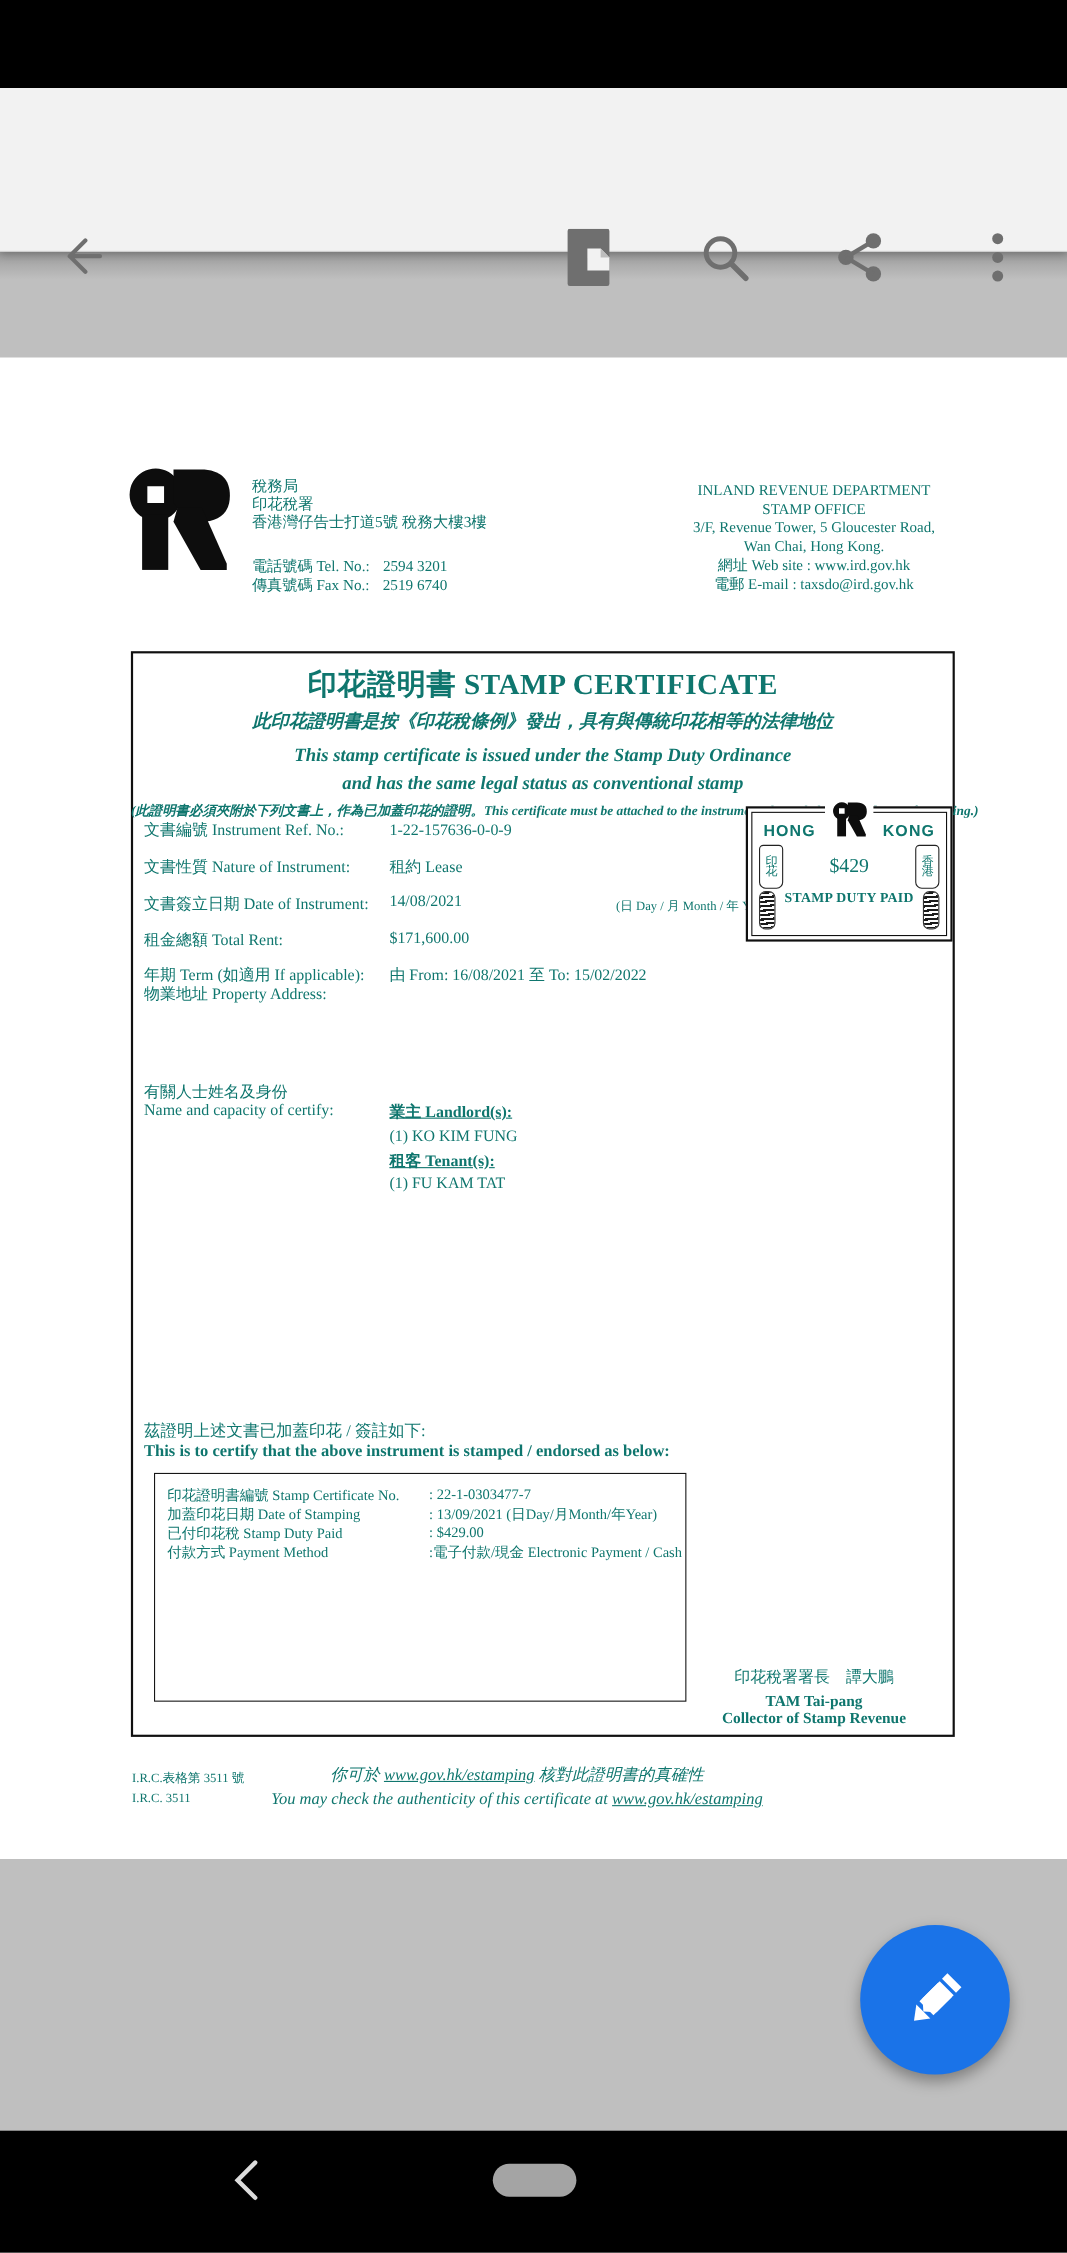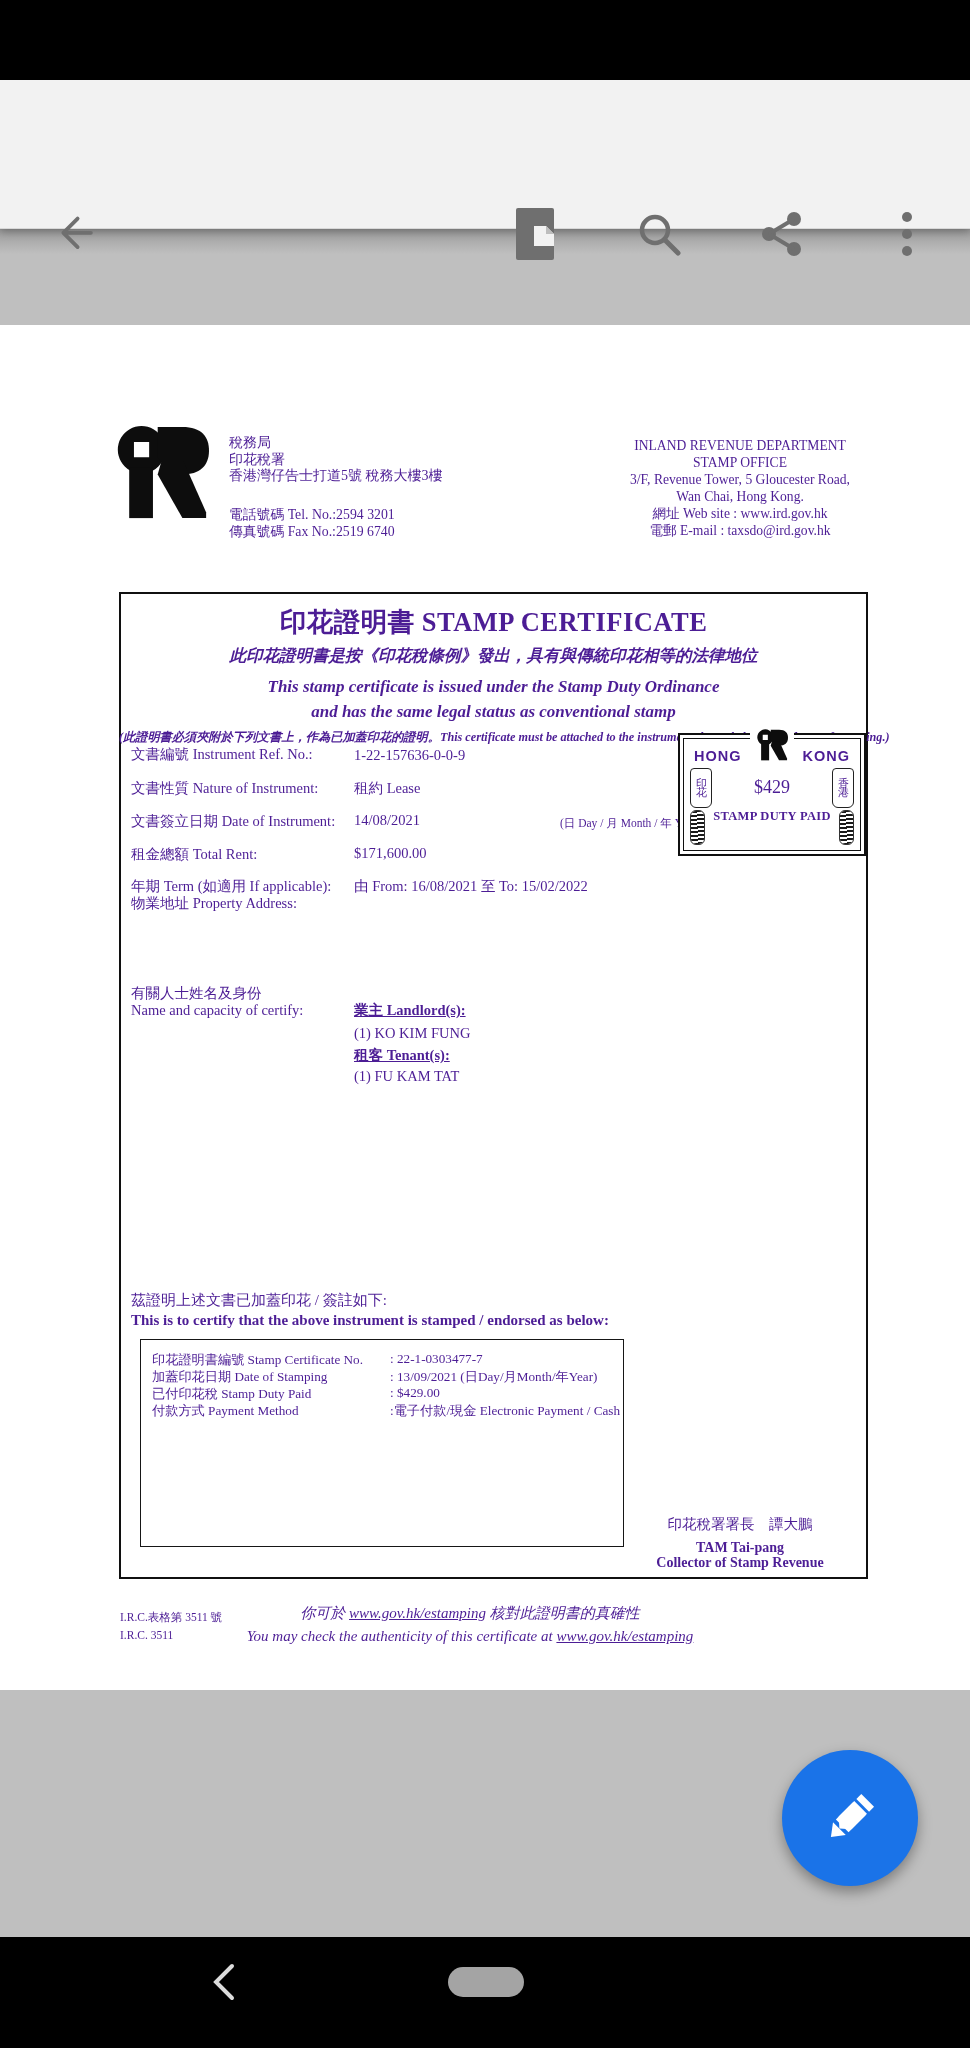--- a/index.html
+++ b/index.html
@@ -20,26 +20,26 @@
   .nav-back{position:absolute;left:200px;top:22px;width:46px;height:46px;display:flex;align-items:center;justify-content:center;cursor:pointer;}
   .nav-pill{position:absolute;left:448px;top:30px;width:76px;height:30px;border-radius:16px;background:#a4a4a4;cursor:pointer;}
 
   
   .fab{left:782px;top:1750px;width:136px;height:136px;border-radius:50%;
        display:flex;align-items:center;justify-content:center;cursor:pointer;
        box-shadow:0 6px 14px rgba(0,0,0,.35);z-index:4;}
 
   
   .page{left:0;top:325px;width:970px;height:1365px;background:#fff;z-index:1;}
-  .doc{position:absolute;inset:0;font-family:"Liberation Serif","DejaVu Serif",serif;color:#4c1d95;}
+  .doc{position:absolute;inset:0;font-family:"Liberation Serif","DejaVu Serif",serif;color:#0f766e;}
   .doc div,.doc span{white-space:nowrap;}
 
   .hdr-left{left:229px;top:110px;font-size:14px;line-height:16.5px;}
   .hdr-contact{left:229px;top:181px;font-size:13.8px;line-height:17px;}
-  .hdr-contact .num{display:inline-block;margin-left:0;}
+  .hdr-contact .num{display:inline-block;margin-left:12px;}
   .hdr-right{left:600px;top:112px;width:280px;text-align:center;font-size:13.6px;line-height:17px;}
 
   .logo-main{left:113px;top:100px;width:97px;height:95px;}
 
   .cert-box{left:119px;top:267px;width:745px;height:983px;border:2px solid #101010;}
 
   .cert-title{left:119px;top:279px;width:749px;text-align:center;font-size:26.5px;font-weight:bold;letter-spacing:.5px;}
   .sub-cn{left:119px;top:320px;width:749px;text-align:center;font-size:16.5px;font-weight:bold;font-style:italic;}
   .sub-en1{left:119px;top:352px;width:749px;text-align:center;font-size:17px;font-weight:bold;font-style:italic;}
   .sub-en2{left:119px;top:377px;width:749px;text-align:center;font-size:17px;font-weight:bold;font-style:italic;}

